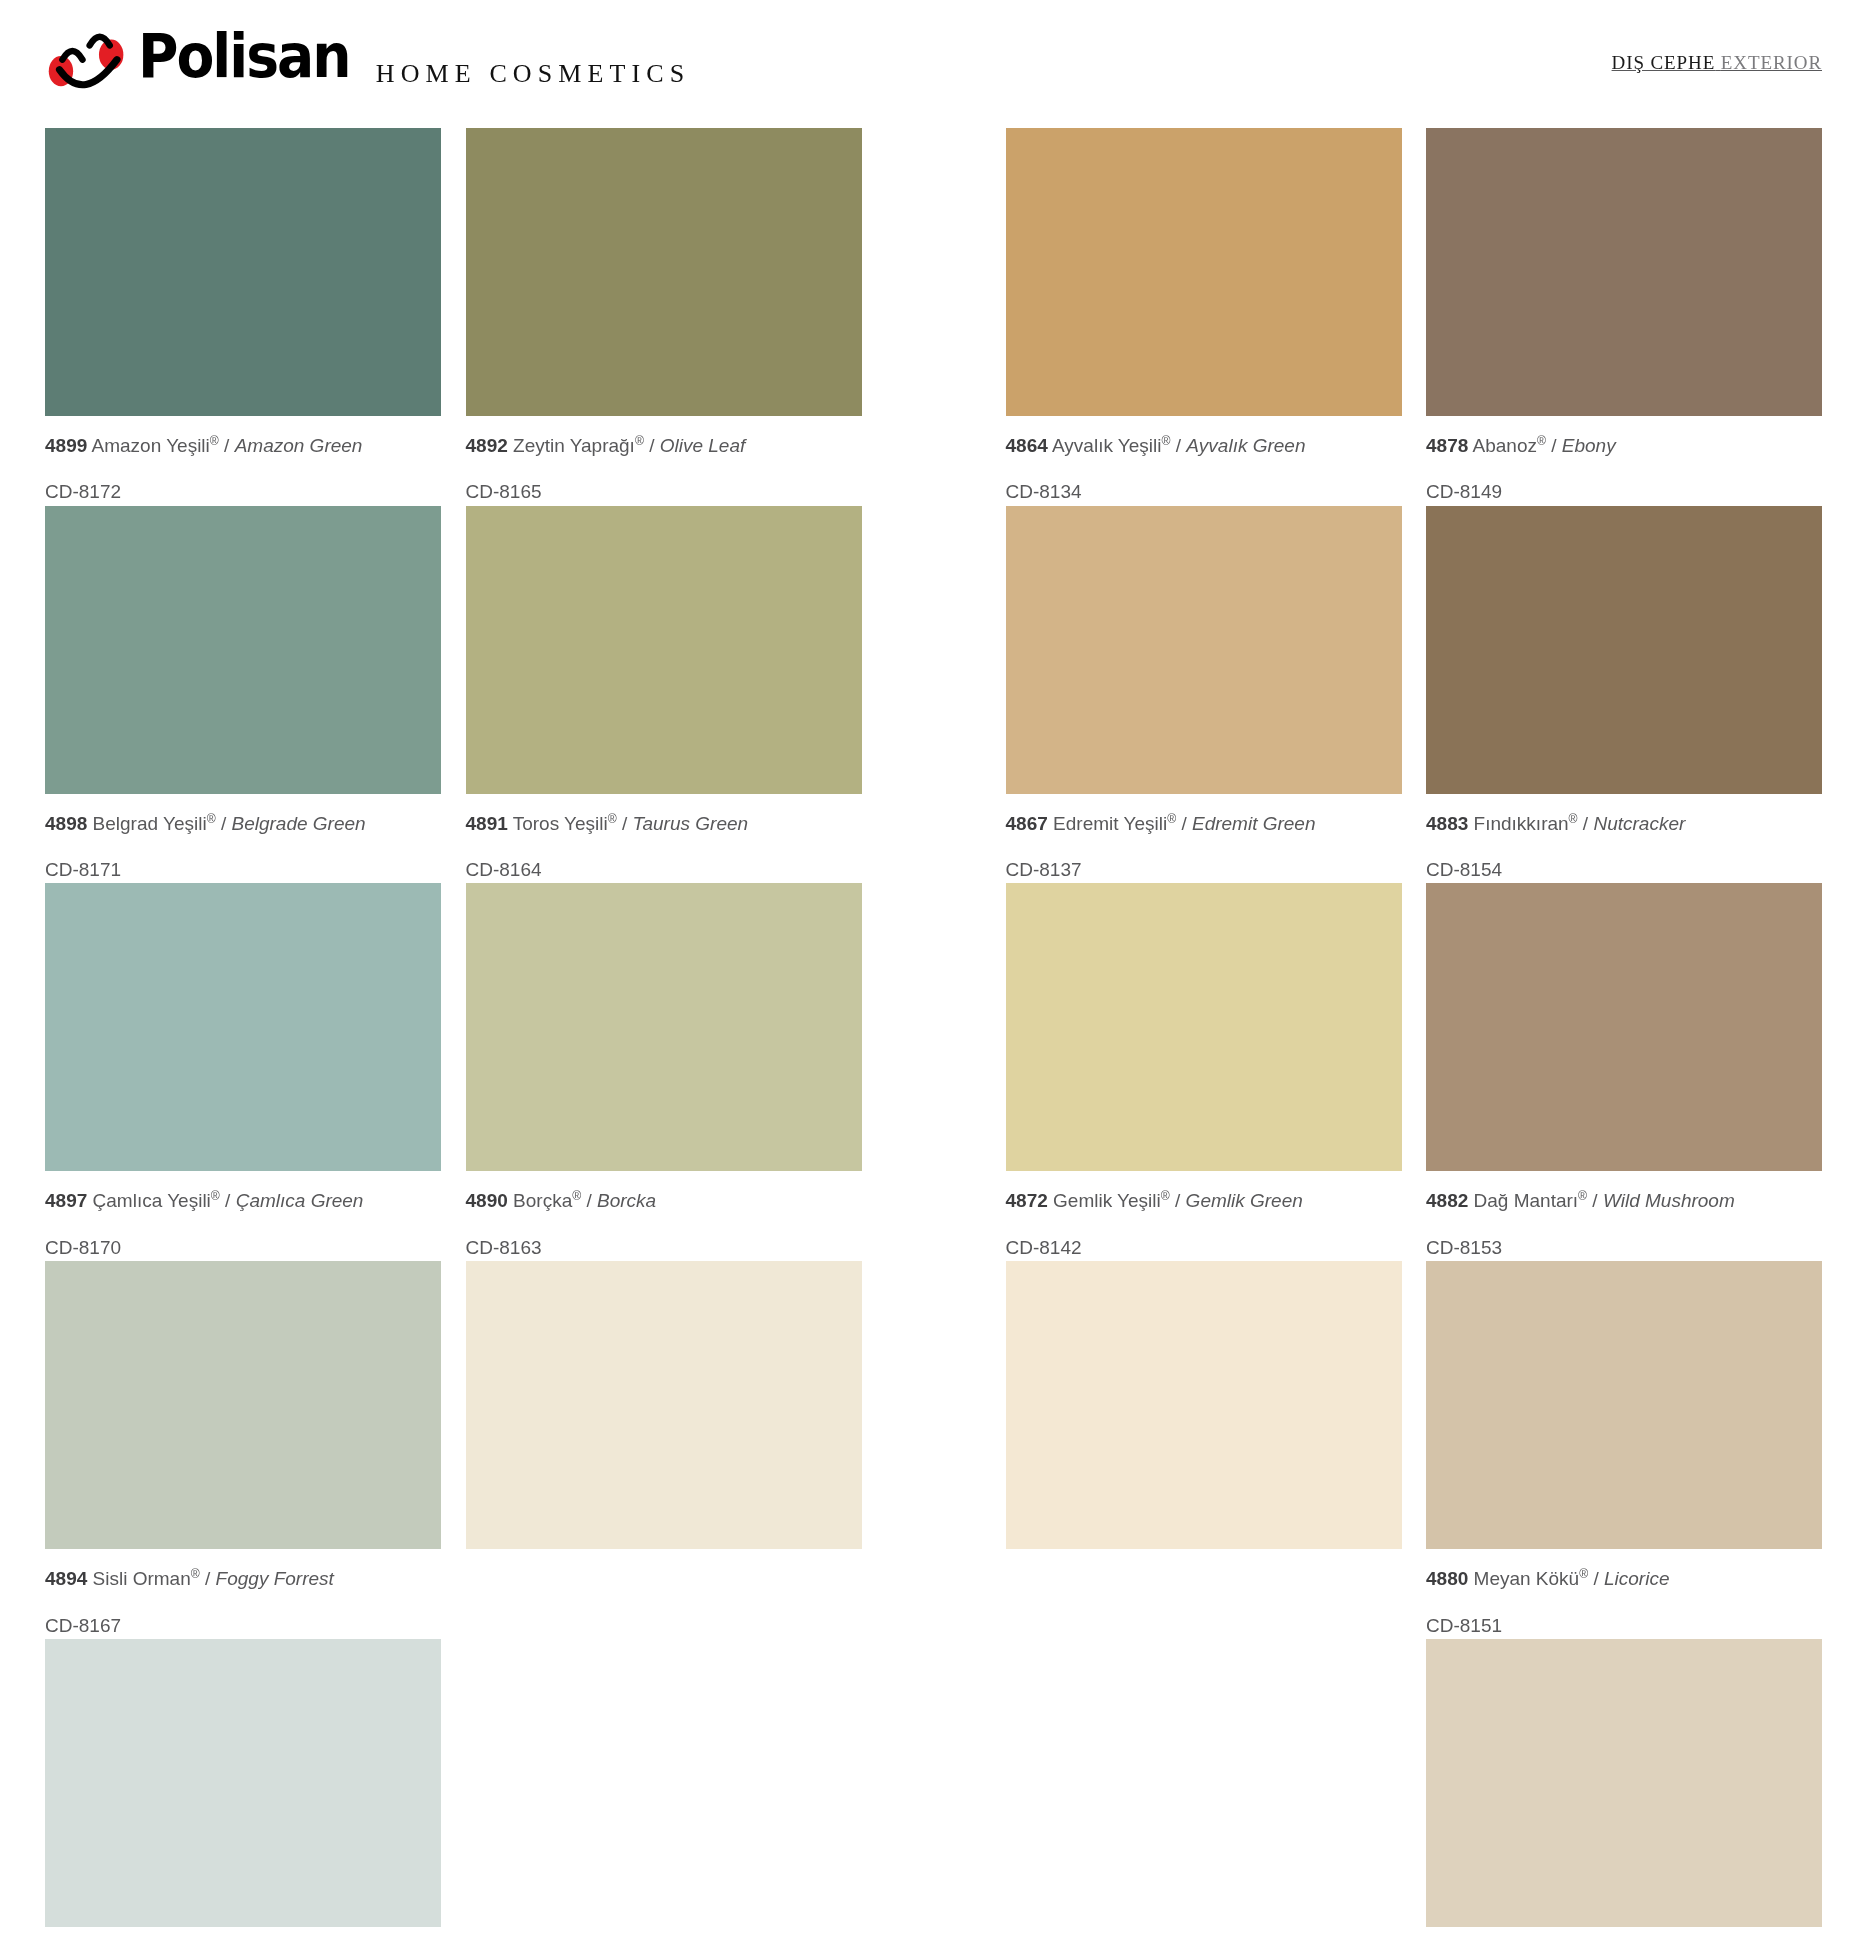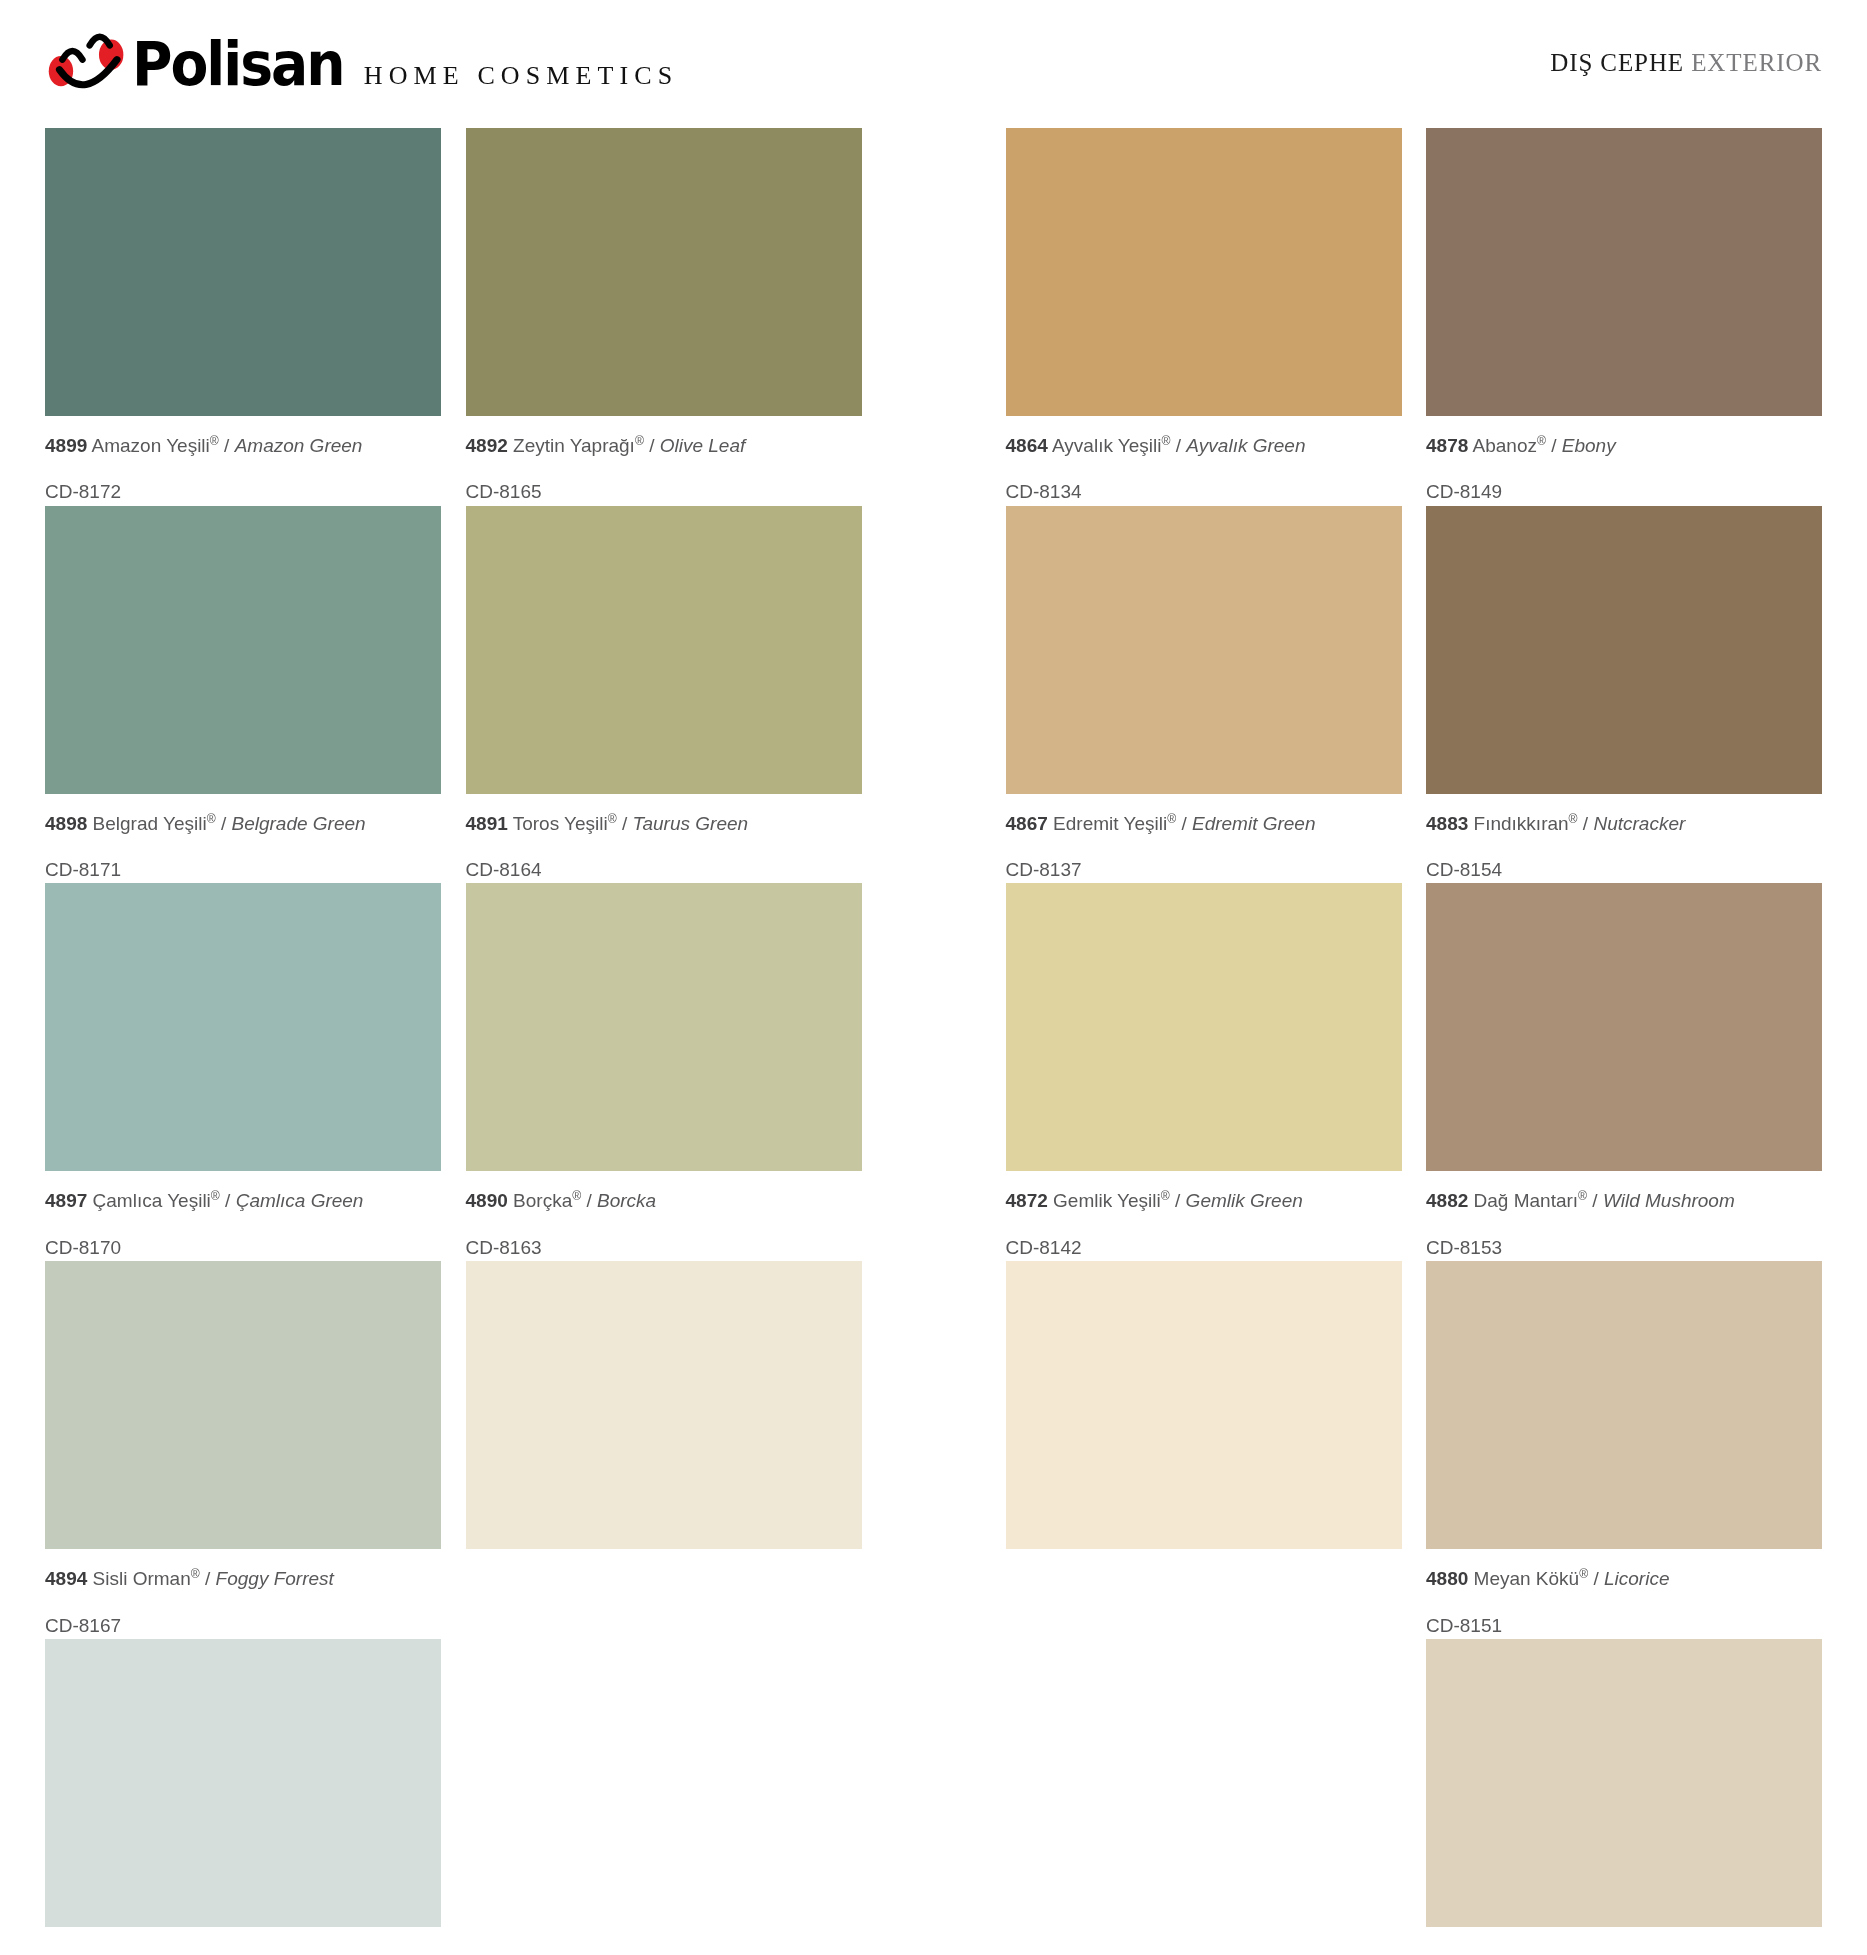--- a/index.html
+++ b/index.html
@@ -26,22 +26,22 @@
   
   .header {
     height: 128px;
     display: flex;
     align-items: center;
     justify-content: space-between;
   }
 
   .brand {
     display: flex;
-    align-items: center;
-    gap: 2px;
+    align-items: flex-start;
+    gap: 8px;
   }
   .logo-mark {
     position: relative;
     width: 85px;
     height: 66px;
     flex: none;
   }
   .logo-mark svg { display: block; width: 85px; height: 66px; }
 
   .logo-word {
@@ -60,24 +60,25 @@
     font-size: 26px;
     letter-spacing: 6.1px;
     color: #111111;
     padding-bottom: 5px;
     white-space: nowrap;
     margin-top: 28px;
   }
 
   .header-right {
     font-family: "Liberation Serif", serif;
-    font-size: 25px;
+    font-size: 19px;
     letter-spacing: 0.9px;
     white-space: nowrap;
     padding-bottom: 2.9px;
+    text-decoration: underline;
   }
   .header-right .tr { color: #1a1a1a; }
   .header-right .en { color: #7b7b7e; }
 
   
   .grid {
     display: grid;
     grid-template-columns: repeat(2, 1fr);
     column-gap: 144px;
     row-gap: 0;

